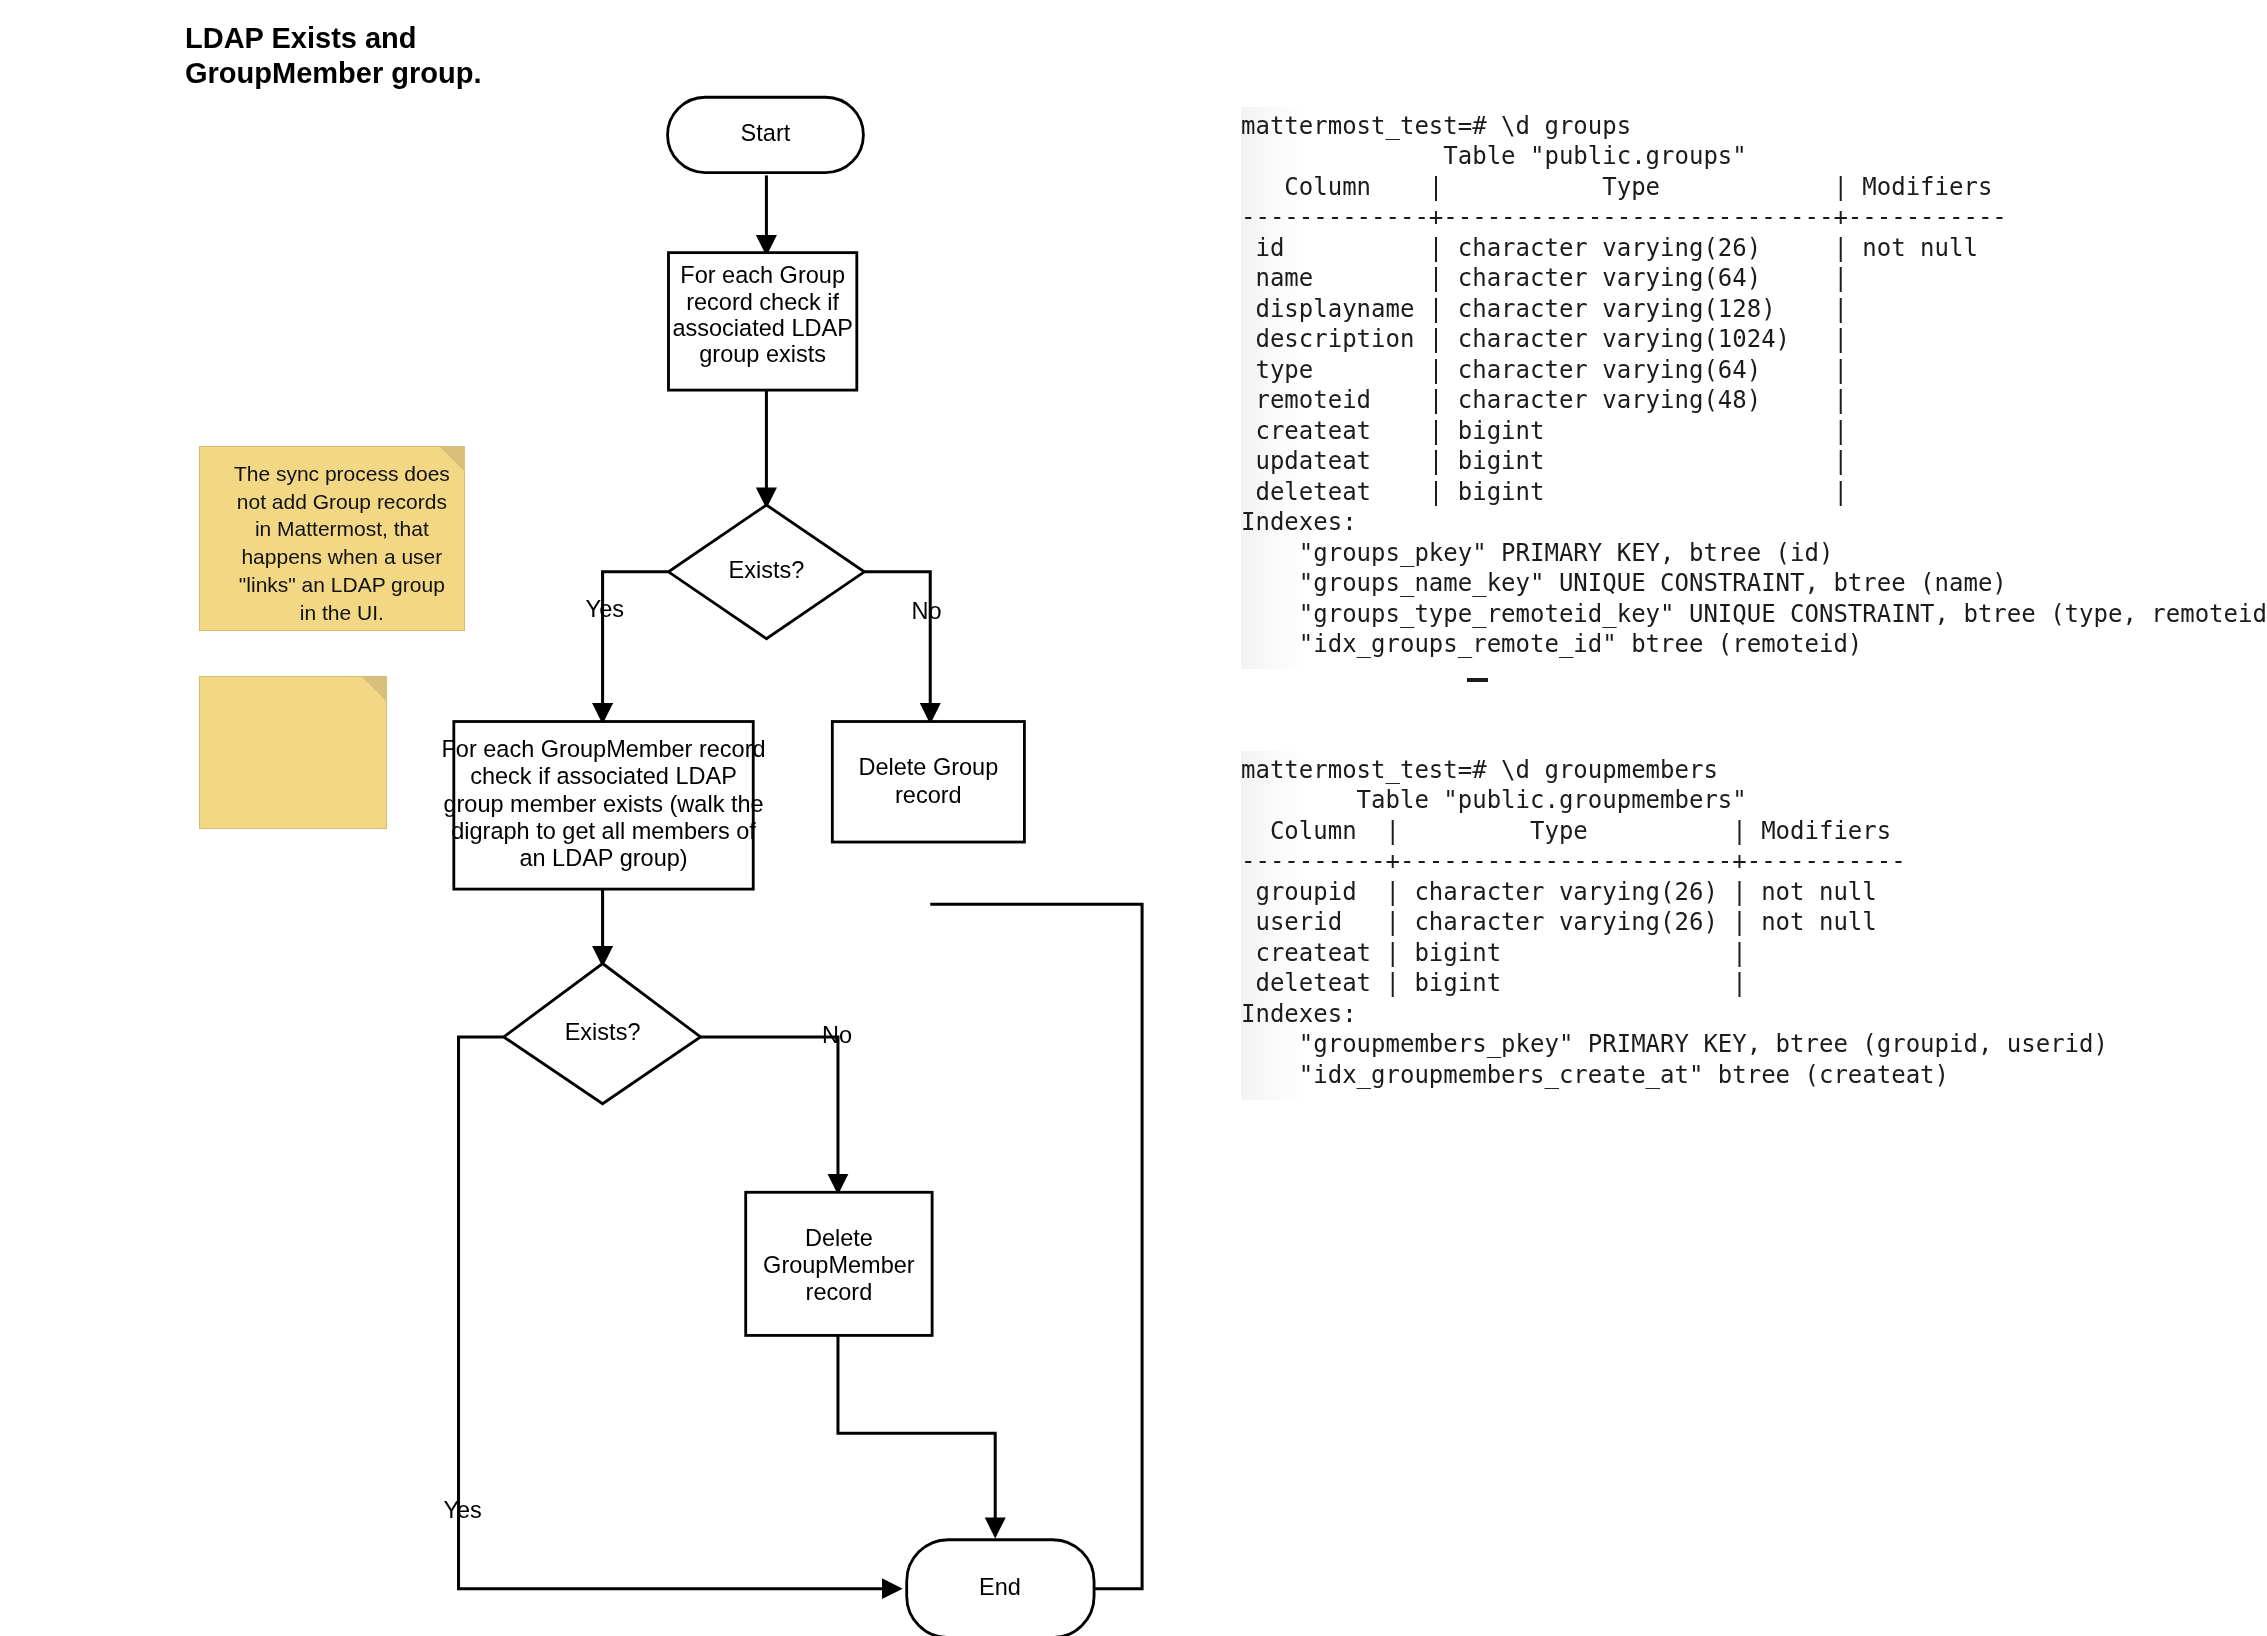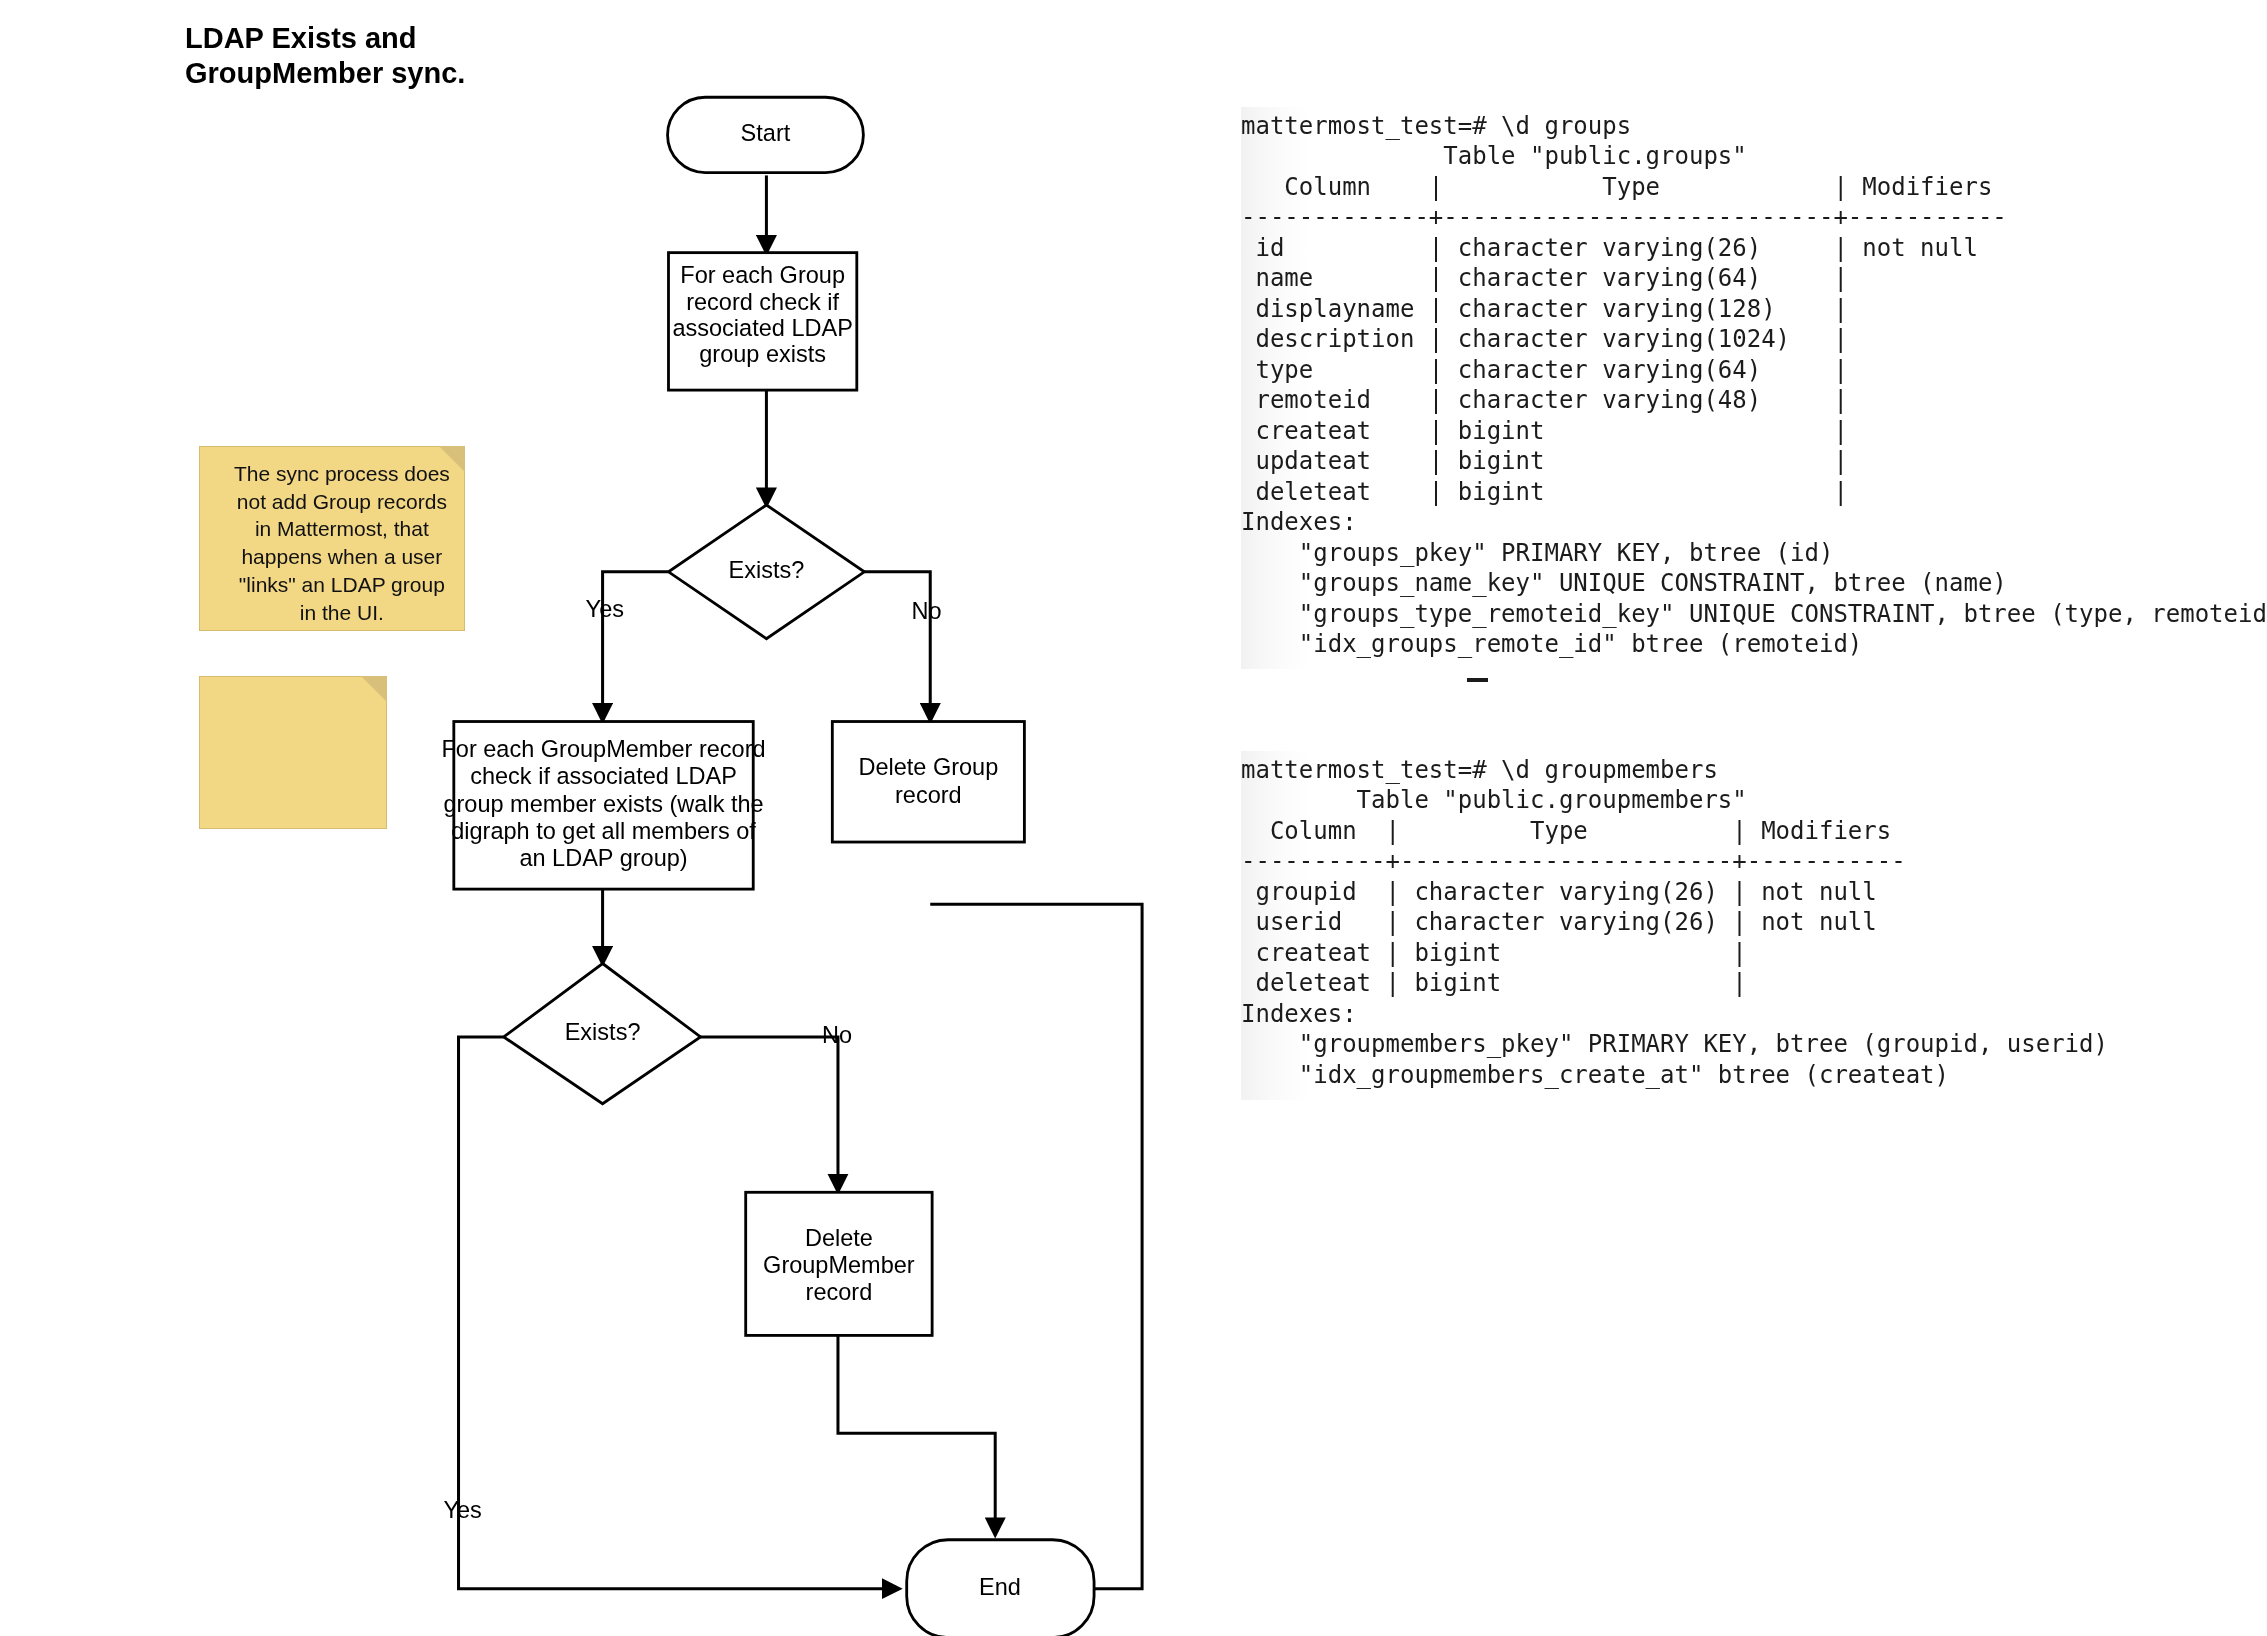--- a/index.html
+++ b/index.html
@@ -58,21 +58,21 @@
   .term-cursor{
     position:absolute;left:1467px;top:678px;
     width:21px;height:3.8px;background:#1b1b1b;
   }
 </style>
 </head>
 <body>
 
 <div id="diagram-title">
     <div>LDAP Exists and</div>
-    <div>GroupMember sync.</div>
+    <div>GroupMember group.</div>
   </div>
 
 <svg id="flowchart" viewBox="0 0 1300 1738">
   <defs>
     <marker id="arrow" viewBox="0 0 12 12" refX="10" refY="6" markerWidth="7" markerHeight="7" orient="auto-start-reverse">
       <path d="M 0 0 L 12 6 L 0 12 z" fill="#000"></path>
     </marker>
   </defs>
 
   <path class="edge" d="M 814 186 L 814 268" marker-end="url(#arrow)"></path>

